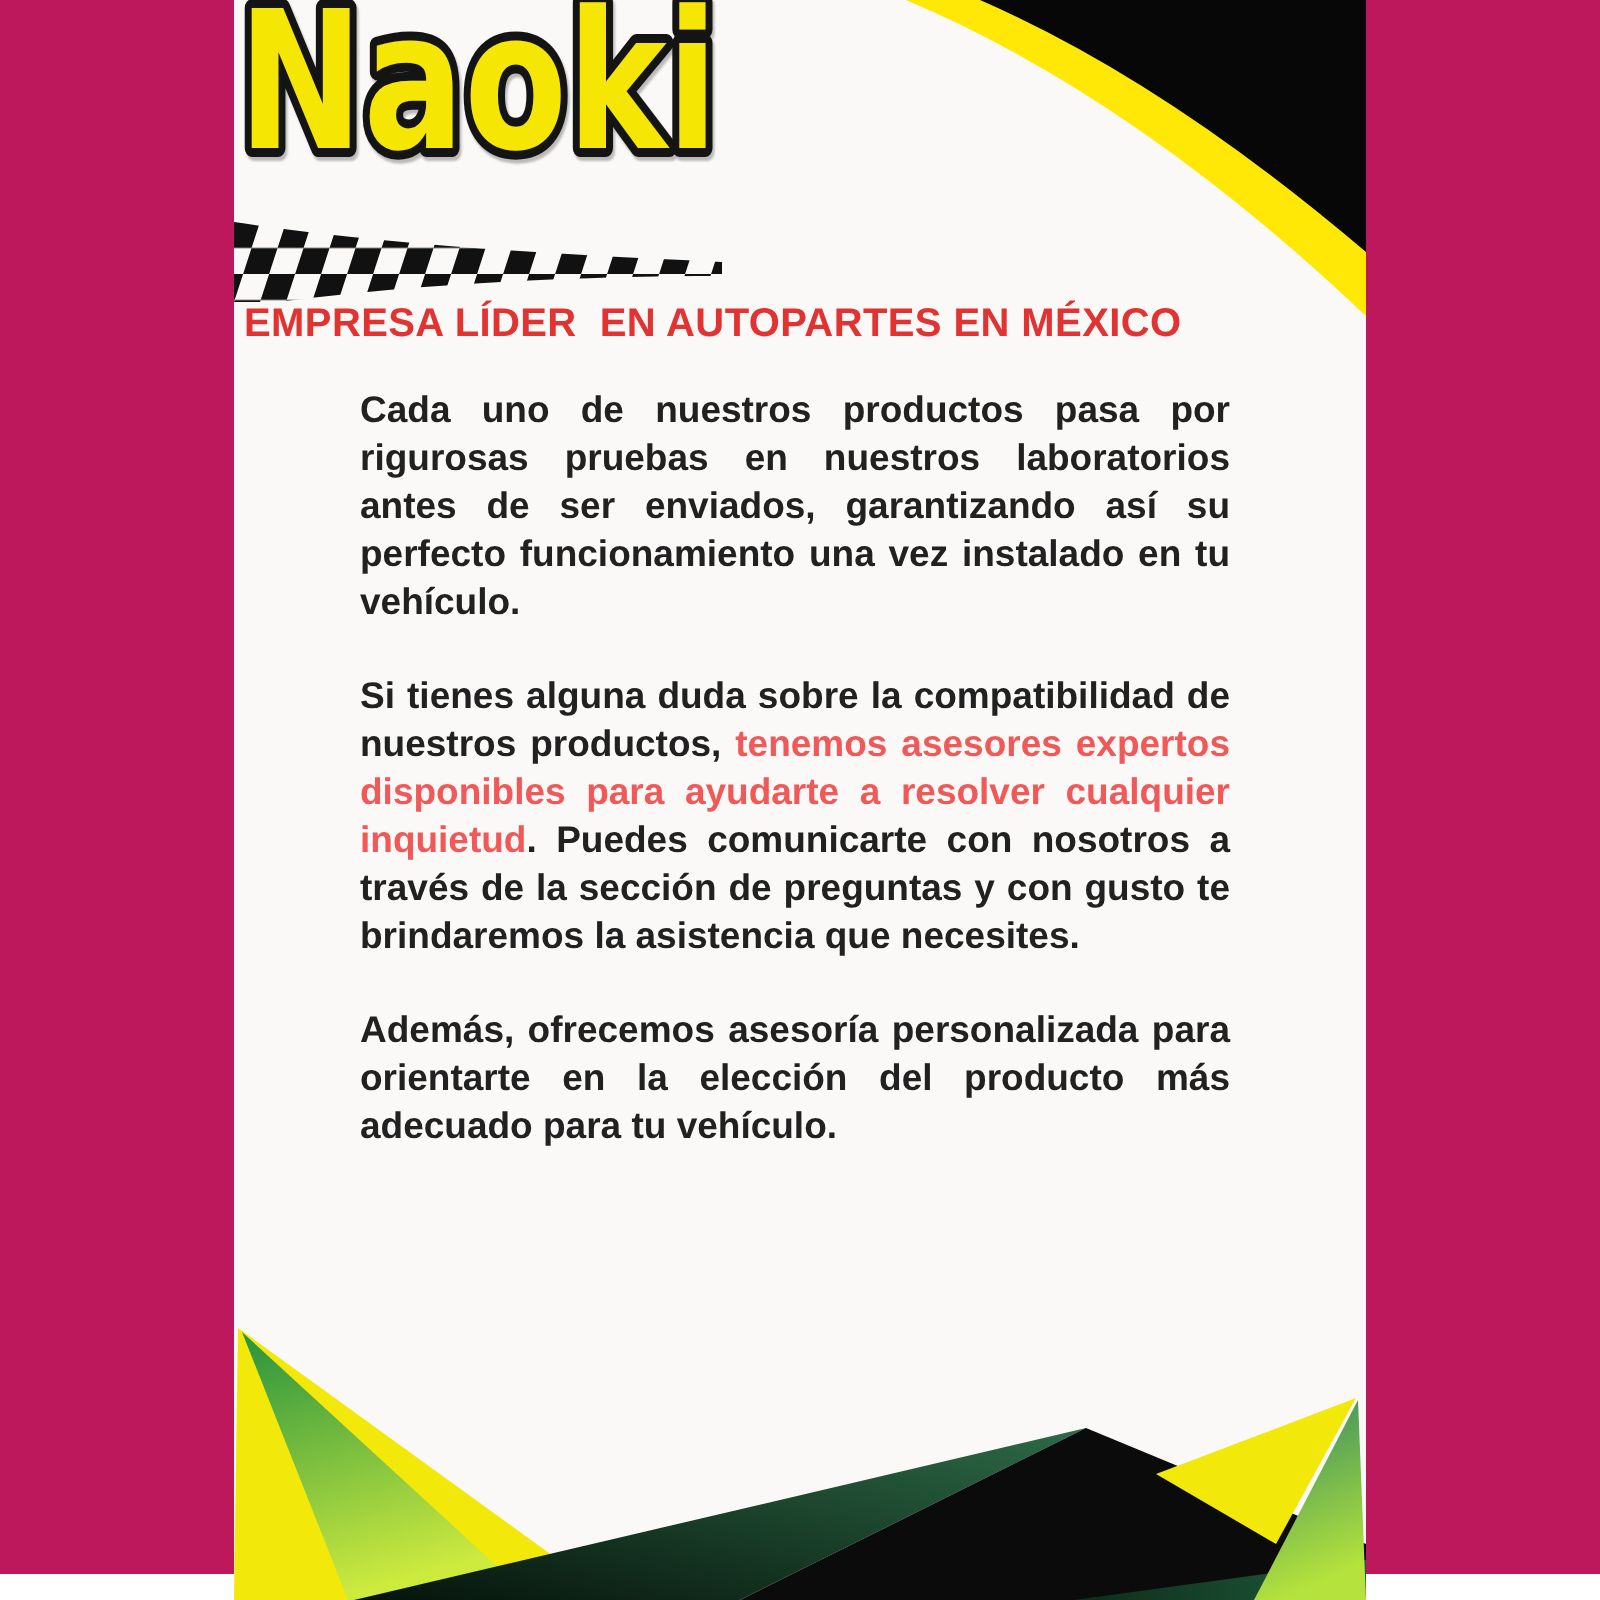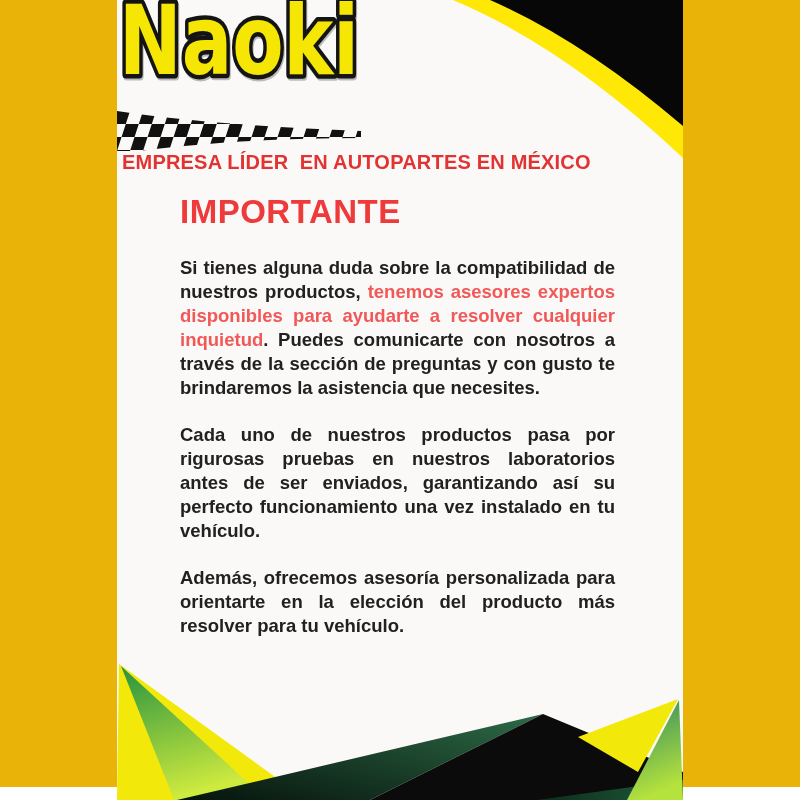--- a/index.html
+++ b/index.html
@@ -8,21 +8,21 @@
     width: 800px;
     height: 800px;
     background: #ffffff;
     overflow: hidden;
     font-family: "Liberation Sans", sans-serif;
   }
   .canvas {
     position: relative;
     width: 800px;
     height: 787px;
-    background: #eab308;
+    background: #be185d;
   }
   .poster {
     position: absolute;
     left: 117px;
     top: 0;
     width: 566px;
     height: 800px;
     background: #faf9f7;
     overflow: hidden;
   }
@@ -130,27 +130,26 @@
           <rect x="0" y="0" width="13" height="13" fill="#111111"></rect>
           <rect x="13" y="13" width="13" height="13" fill="#111111"></rect>
         </pattern>
       </defs>
       <path d="M 0,0 C 80,12 160,16 244,20 L 244,27 C 170,27 90,31 22,40 L 0,40 Z" fill="url(#chk)"></path>
     </svg>
 
     <div class="tagline">EMPRESA LÍDER  EN AUTOPARTES EN MÉXICO</div>
 
     <div class="content">
-      <h1 class="heading">IMPORTANTE</h1>
+
+      <p class="body-par">Cada uno de nuestros productos pasa por rigurosas pruebas en nuestros laboratorios antes de ser enviados, garantizando así su perfecto funcionamiento una vez instalado en tu vehículo.</p>
 
       <p class="body-par"><span>Si tienes alguna duda sobre la compatibilidad de nuestros productos, </span><span class="hl">tenemos asesores expertos disponibles para ayudarte a resolver cualquier inquietud</span><span>. Puedes comunicarte con nosotros a través de la sección de preguntas y con gusto te brindaremos la asistencia que necesites.</span></p>
 
-      <p class="body-par">Cada uno de nuestros productos pasa por rigurosas pruebas en nuestros laboratorios antes de ser enviados, garantizando así su perfecto funcionamiento una vez instalado en tu vehículo.</p>
-
-      <p class="body-par">Además, ofrecemos asesoría personalizada para orientarte en la elección del producto más resolver para tu vehículo.</p>
+      <p class="body-par">Además, ofrecemos asesoría personalizada para orientarte en la elección del producto más adecuado para tu vehículo.</p>
     </div>
 
     <svg class="bottom-accent" viewBox="0 0 566 146" aria-hidden="true">
       <defs>
         <linearGradient id="gradLeft" x1="0" y1="0" x2="0.3" y2="1">
           <stop offset="0" stop-color="#27923f"></stop>
           <stop offset="1" stop-color="#cdea3f"></stop>
         </linearGradient>
         <linearGradient id="gradMountain" x1="0" y1="1" x2="1" y2="0">
           <stop offset="0" stop-color="#06130b"></stop>

